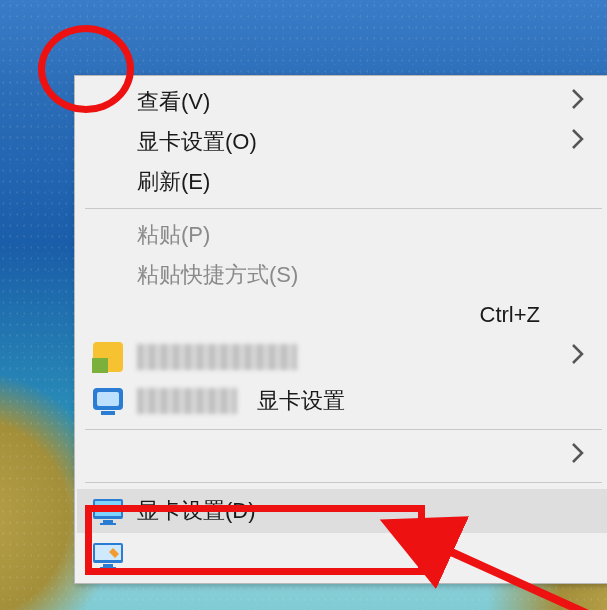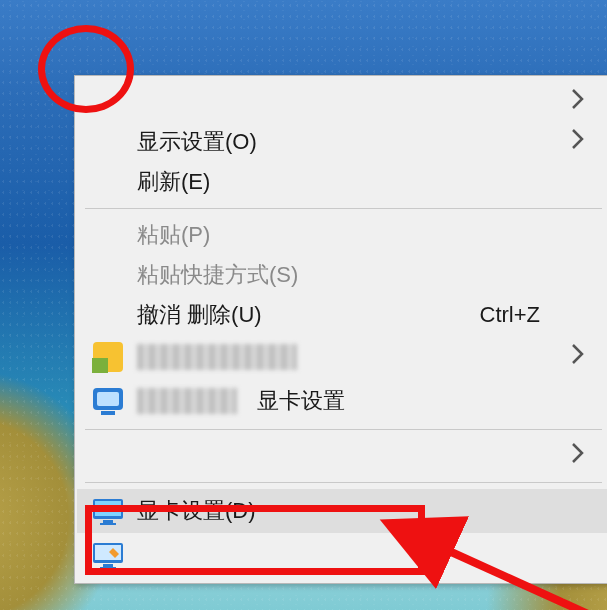--- a/index.html
+++ b/index.html
@@ -122,29 +122,30 @@
   }
 </style>
 </head>
 <body>
 
 <div class="desktop"></div>
 
 <div class="context-menu">
 
   <div class="menu-item">
-    <span class="chev">
-      <svg width="16" height="24" viewBox="0 0 16 24">
-          <path d="M3 3 L12 12 L3 21" fill="none" stroke="#555" stroke-width="2.5"></path>
-        </svg>
-    </span>
-  </div>
-
-  <div class="menu-item">
-    <span class="label">显示设置(O)</span>
+    <span class="label">查看(V)</span>
+    <span class="chev">
+      <svg width="16" height="24" viewBox="0 0 16 24">
+          <path d="M3 3 L12 12 L3 21" fill="none" stroke="#555" stroke-width="2.5"></path>
+        </svg>
+    </span>
+  </div>
+
+  <div class="menu-item">
+    <span class="label">显卡设置(O)</span>
     <span class="chev">
       <svg width="16" height="24" viewBox="0 0 16 24">
           <path d="M3 3 L12 12 L3 21" fill="none" stroke="#555" stroke-width="2.5"></path>
         </svg>
     </span>
   </div>
 
   <div class="menu-item">
     <span class="label">刷新(E)</span>
   </div>
@@ -153,21 +154,20 @@
 
   <div class="menu-item disabled">
     <span class="label">粘贴(P)</span>
   </div>
 
   <div class="menu-item disabled">
     <span class="label">粘贴快捷方式(S)</span>
   </div>
 
   <div class="menu-item">
-    <span class="label">撤消 删除(U)</span>
     <span class="shortcut">Ctrl+Z</span>
   </div>
 
   <div class="menu-item tall">
     <span class="ico">
       <svg width="34" height="34" viewBox="0 0 34 34">
         <rect x="2" y="2" width="30" height="30" rx="4" fill="#f7c231"></rect>
         <rect x="1" y="18" width="16" height="15" fill="#7bb03c"></rect>
       </svg>
     </span>

